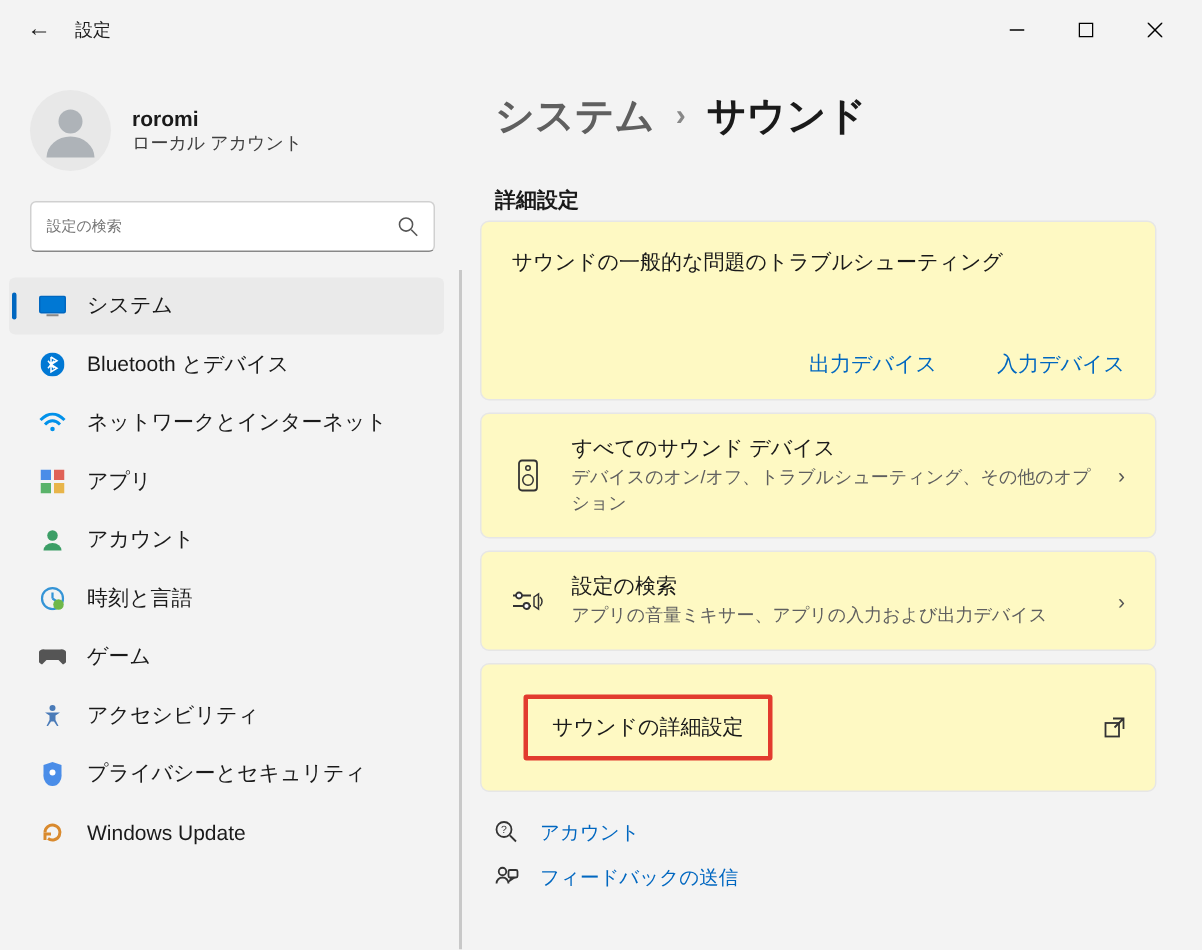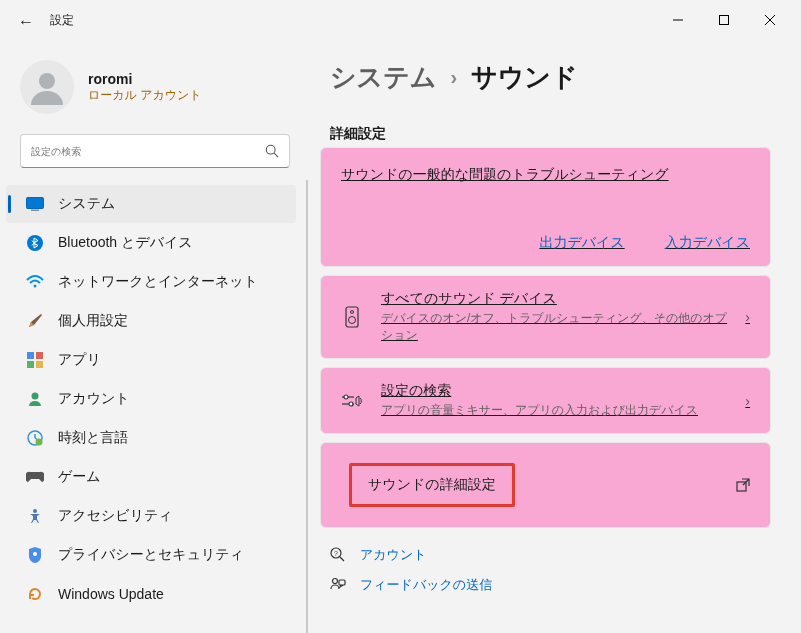--- a/index.html
+++ b/index.html
@@ -8,37 +8,37 @@
 .titlebar { display: flex; align-items: center; height: 40px; padding: 0 8px; }
 .titlebar-left { display: flex; align-items: center; gap: 16px; padding-left: 10px; }
 .titlebar-title { font-size: 12px; }
 .titlebar-right { margin-left: auto; display: flex; }
 .win-btn { width: 46px; height: 32px; display: flex; align-items: center; justify-content: center; font-family: "Segoe MDL2 Assets", sans-serif; cursor: default; }
 .body { flex: 1; display: flex; min-height: 0; }
 .sidebar { width: 310px; display: flex; flex-direction: column; padding: 10px 0 0 0; }
 .profile { display: flex; align-items: center; gap: 14px; padding: 10px 20px 20px 20px; }
 .avatar { width: 54px; height: 54px; border-radius: 50%; background: #e8e8e8; display: flex; align-items: center; justify-content: center; }
 .profile-name { font-weight: 600; font-size: 14px; }
-.profile-sub { font-size: 12px; color: #a16207; }
+.profile-sub { font-size: 12px; color: #404040; }
 .search-wrap { padding: 0 20px 12px 20px; }
 .search { display: flex; align-items: center; background: #fff; border: 1px solid #d0d0d0; border-bottom: 1px solid #888; border-radius: 4px; height: 34px; padding: 0 10px; }
 .search input { flex: 1; border: none; outline: none; font-size: 10px; background: transparent; }
 .nav { flex: 1; overflow-y: auto; padding: 4px 4px 4px 0; }
 .nav-item { display: flex; align-items: center; gap: 14px; height: 38px; padding: 0 14px 0 20px; margin: 1px 6px; border-radius: 4px; position: relative; }
 .nav-item.active { background: #eaeaea; }
 .nav-item.active::before { content: ""; position: absolute; left: 2px; top: 10px; bottom: 10px; width: 3px; background: #0067c0; border-radius: 2px; }
 .nav-icon { width: 18px; height: 18px; display: flex; align-items: center; justify-content: center; }
 .nav-label { font-size: 14px; }
 .nav-scroll { border-right: 2px solid #c8c8c8; margin-right: 2px; }
 .main { flex: 1; padding: 20px 30px 0 10px; overflow-y: auto; }
 .breadcrumb { display: flex; align-items: center; gap: 14px; font-size: 26px; font-weight: 600; margin-bottom: 30px; padding-left: 10px;}
 .breadcrumb .parent { color: #5f5f5f; font-weight: 600; }
 .breadcrumb .chev { color: #888; font-size: 20px; }
 .section-label { font-size: 14px; font-weight: 600; margin: 0 0 4px 10px; }
-.card { background: #f9a8d4; border: 1px solid #e6e6e6; border-radius: 6px; margin-bottom: 8px; text-decoration: underline; }
+.card { background: #fef9c3; border: 1px solid #e6e6e6; border-radius: 6px; margin-bottom: 8px; }
 .trouble { padding: 18px 20px 14px 20px; }
 .trouble-title { font-size: 14px; margin-bottom: 50px; }
 .trouble-links { display: flex; justify-content: flex-end; gap: 40px; }
 .link-btn { color: #0067c0; font-size: 14px; cursor: default; }
 .list-item { display: flex; align-items: center; padding: 14px 20px; gap: 18px; }
 .list-icon { width: 22px; display: flex; align-items: center; justify-content: center; }
 .list-text { flex: 1; }
 .list-title { font-size: 14px; }
 .list-sub { font-size: 12px; color: #5f5f5f; margin-top: 2px; }
 .chev-right { color: #555; }
@@ -132,29 +132,20 @@
                 <path d="M1 5 Q9 -3 17 5" fill="none" stroke="#0091ea" stroke-width="2"></path>
                 <path d="M4 8 Q9 3 14 8" fill="none" stroke="#0091ea" stroke-width="2"></path>
                 <circle cx="9" cy="11" r="1.5" fill="#0091ea"></circle>
               </svg>
             </span>
           <span class="nav-label">ネットワークとインターネット</span>
         </div>
         <div class="nav-item">
           <span class="nav-icon">
               <svg width="16" height="16" viewBox="0 0 16 16">
-                <path d="M2 14 L4 9 L14 1 L15 2 L7 12 Z" fill="#7b5c3f"></path>
-                <path d="M2 14 L4 9 L7 12 Z" fill="#d4915a"></path>
-              </svg>
-            </span>
-          <span class="nav-label">個人用設定</span>
-        </div>
-        <div class="nav-item">
-          <span class="nav-icon">
-              <svg width="16" height="16" viewBox="0 0 16 16">
                 <rect x="0" y="0" width="7" height="7" fill="#4a8de8"></rect>
                 <rect x="9" y="0" width="7" height="7" fill="#e06257"></rect>
                 <rect x="0" y="9" width="7" height="7" fill="#5ab36a"></rect>
                 <rect x="9" y="9" width="7" height="7" fill="#e8b54a"></rect>
               </svg>
             </span>
           <span class="nav-label">アプリ</span>
         </div>
         <div class="nav-item">
           <span class="nav-icon">

